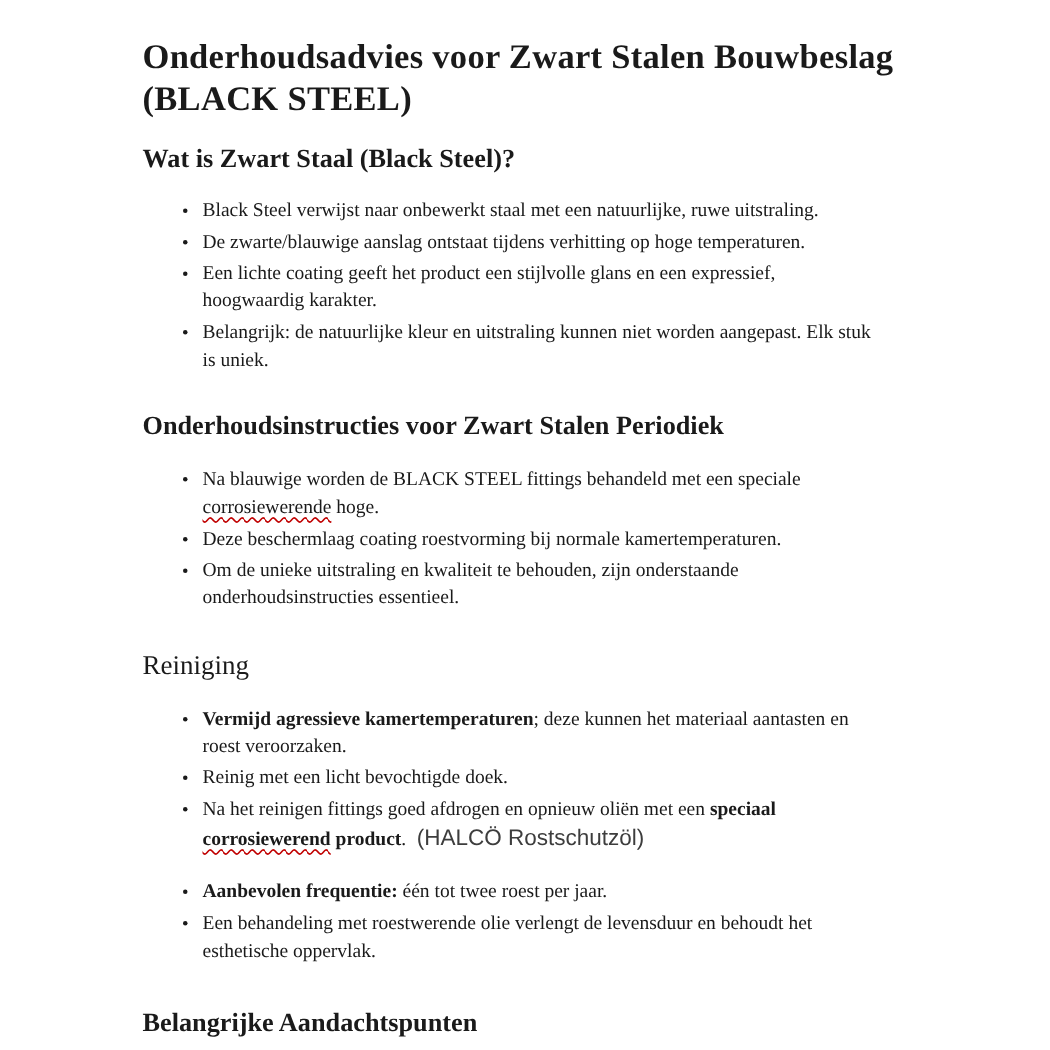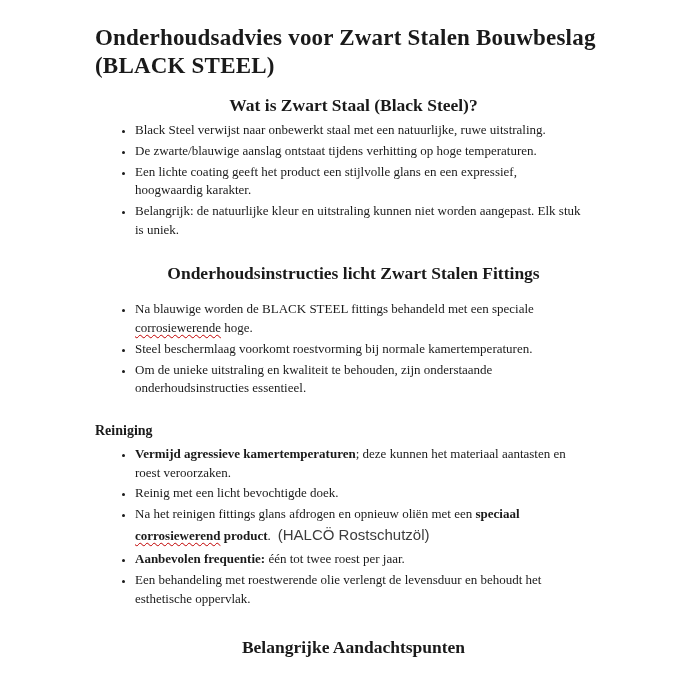--- a/index.html
+++ b/index.html
@@ -25,37 +25,36 @@
     font-size: 23px;
     line-height: 1.22;
     font-weight: bold;
     margin: 11px 0 0 0;
     letter-spacing: 0.2px;
   }
   h2.sec-heading {
     font-size: 17.5px;
     font-weight: bold;
     line-height: 1.2;
-    text-align: center;
   }
   h3.sub-heading {
-    font-size: 14px;
-    font-weight: bold;
+    font-size: 18px;
+    font-weight: normal;
     line-height: 1.2;
   }
   .mt-a { margin-top: 15px; }   
   .mt-b { margin-top: 24px; }   
   .mt-c { margin-top: 25px; }   
   .mt-d { margin-top: 28px; }   
   ul.bullets {
     margin: 12px 0 0 0;
     padding-left: 40px;
     list-style: disc outside;
   }
-  ul.bullets.tight { margin-top: 5px; }
+  ul.bullets.tight { margin-top: 15px; }
   ul.bullets.loose { margin-top: 16px; }
   ul.bullets li {
     font-size: 13px;
     line-height: 1.44;
     margin-bottom: 2px;
     padding-right: 30px;
   }
   ul.bullets li::marker { font-size: 11px; }
   .b { font-weight: bold; }
   .sp {
@@ -78,32 +77,32 @@
   <h1 class="doc-title">Onderhoudsadvies voor Zwart Stalen Bouwbeslag (BLACK STEEL)</h1>
 
   <h2 class="sec-heading mt-a">Wat is Zwart Staal (Black Steel)?</h2>
   <ul class="bullets tight">
       <li><span>Black Steel verwijst naar onbewerkt staal met een natuurlijke, ruwe uitstraling.</span></li>
       <li><span>De zwarte/blauwige aanslag ontstaat tijdens verhitting op hoge temperaturen.</span></li>
       <li><span>Een lichte coating geeft het product een stijlvolle glans en een expressief, hoogwaardig karakter.</span></li>
       <li><span>Belangrijk: de natuurlijke kleur en uitstraling kunnen niet worden aangepast. Elk stuk is uniek.</span></li>
     </ul>
 
-  <h2 class="sec-heading mt-b">Onderhoudsinstructies licht Zwart Stalen Fittings</h2>
+  <h2 class="sec-heading mt-b">Onderhoudsinstructies voor Zwart Stalen Periodiek</h2>
   <ul class="bullets loose">
       <li><span>Na blauwige worden de BLACK STEEL fittings behandeld met een speciale </span><span class="sp">corrosiewerende</span><span> hoge.</span></li>
-      <li><span>Steel beschermlaag voorkomt roestvorming bij normale kamertemperaturen.</span></li>
+      <li><span>Deze beschermlaag coating roestvorming bij normale kamertemperaturen.</span></li>
       <li><span>Om de unieke uitstraling en kwaliteit te behouden, zijn onderstaande onderhoudsinstructies essentieel.</span></li>
     </ul>
 
   <h3 class="sub-heading mt-c">Reiniging</h3>
   <ul class="bullets tight">
       <li><span class="b">Vermijd agressieve kamertemperaturen</span><span>; deze kunnen het materiaal aantasten en roest veroorzaken.</span></li>
       <li><span>Reinig met een licht bevochtigde doek.</span></li>
-      <li><span>Na het reinigen fittings glans afdrogen en opnieuw oliën met een </span><span class="b">speciaal </span><span class="b sp">corrosiewerend</span><span class="b"> product</span><span>.</span><span class="note">(HALCÖ Rostschutzöl)</span></li>
+      <li><span>Na het reinigen fittings goed afdrogen en opnieuw oliën met een </span><span class="b">speciaal </span><span class="b sp">corrosiewerend</span><span class="b"> product</span><span>.</span><span class="note">(HALCÖ Rostschutzöl)</span></li>
     </ul>
 
   <ul class="bullets tight">
       <li><span class="b">Aanbevolen frequentie:</span><span> één tot twee roest per jaar.</span></li>
       <li><span>Een behandeling met roestwerende olie verlengt de levensduur en behoudt het esthetische oppervlak.</span></li>
     </ul>
 
   <h2 class="sec-heading mt-d">Belangrijke Aandachtspunten</h2>
 
 </div>

